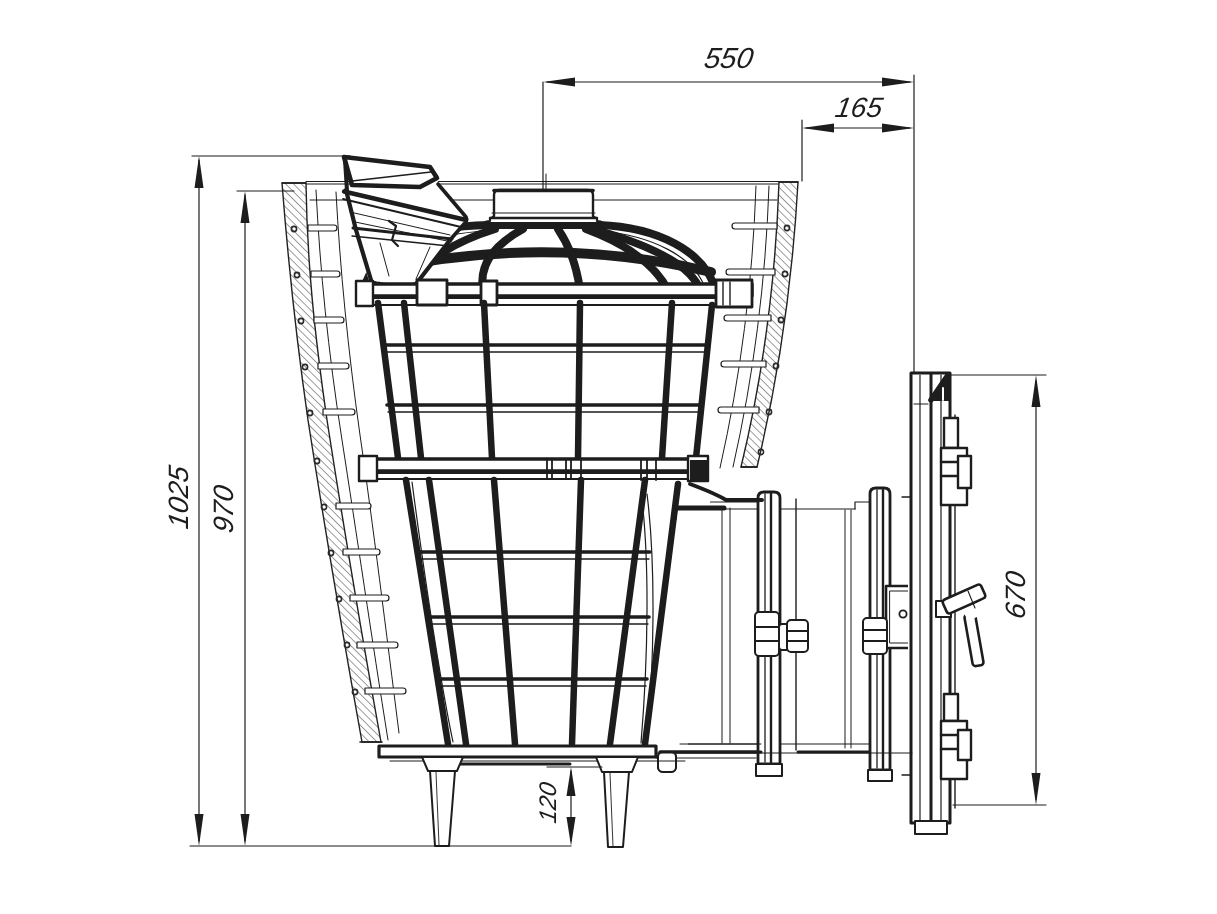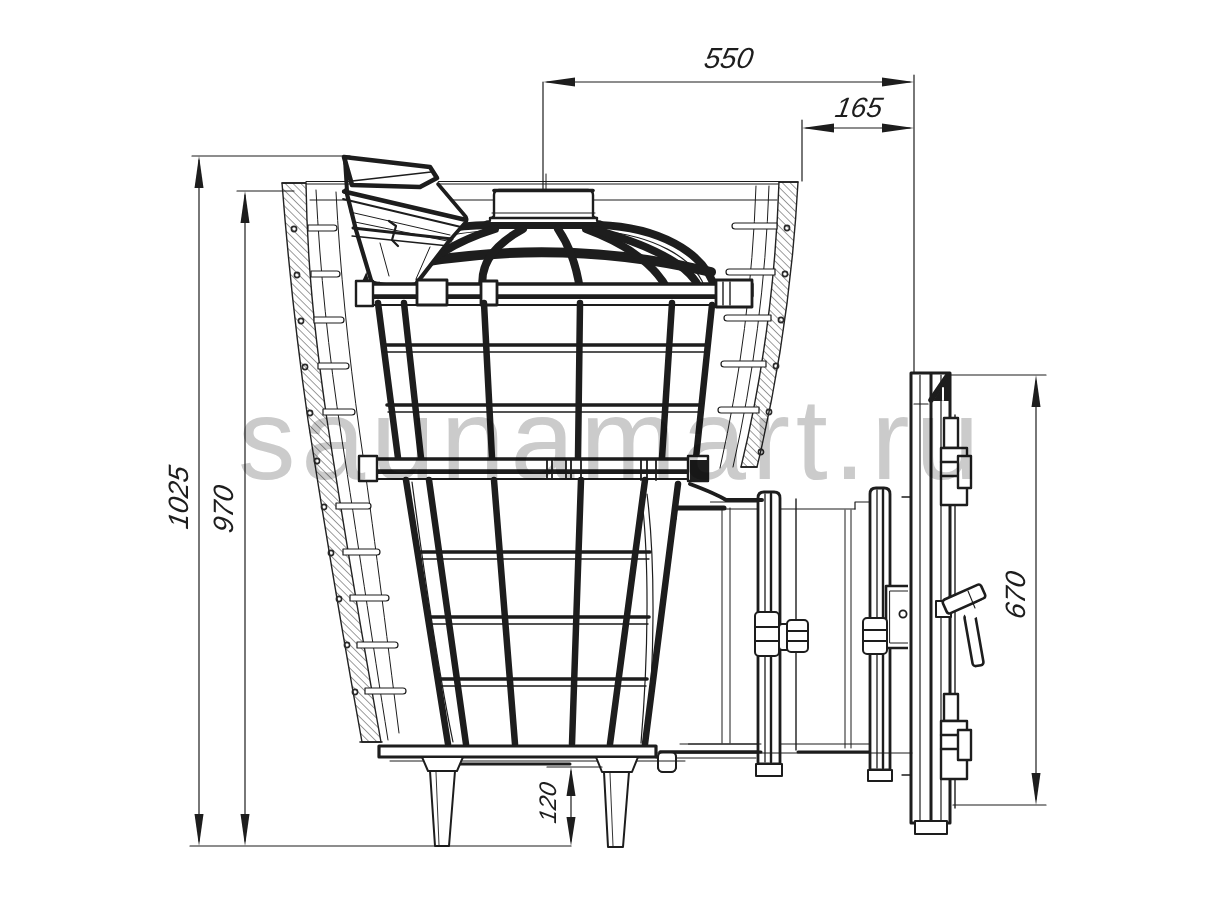--- a/index.html
+++ b/index.html
@@ -390,14 +390,13 @@
 <g stroke-width="1.2">
   <line x1="571" y1="771" x2="571" y2="841"></line>
   <line x1="547" y1="767" x2="602" y2="767"></line>
   <path d="M571,767 L575.5,796 L566.5,796 Z" fill="#1d1d1d" stroke="none"></path>
   <path d="M571,846 L575.5,817 L566.5,817 Z" fill="#1d1d1d" stroke="none"></path>
   <text x="0" y="0" transform="translate(556,824) rotate(-90) skewX(-10)" font-size="24" font-style="italic" fill="#1d1d1d" stroke="none" font-family="Liberation Sans, sans-serif">120</text>
 </g>
 </g>
 </svg>
 
-<div class="wm">saunamart.ru</div>
 </div>
 
 </body></html>

